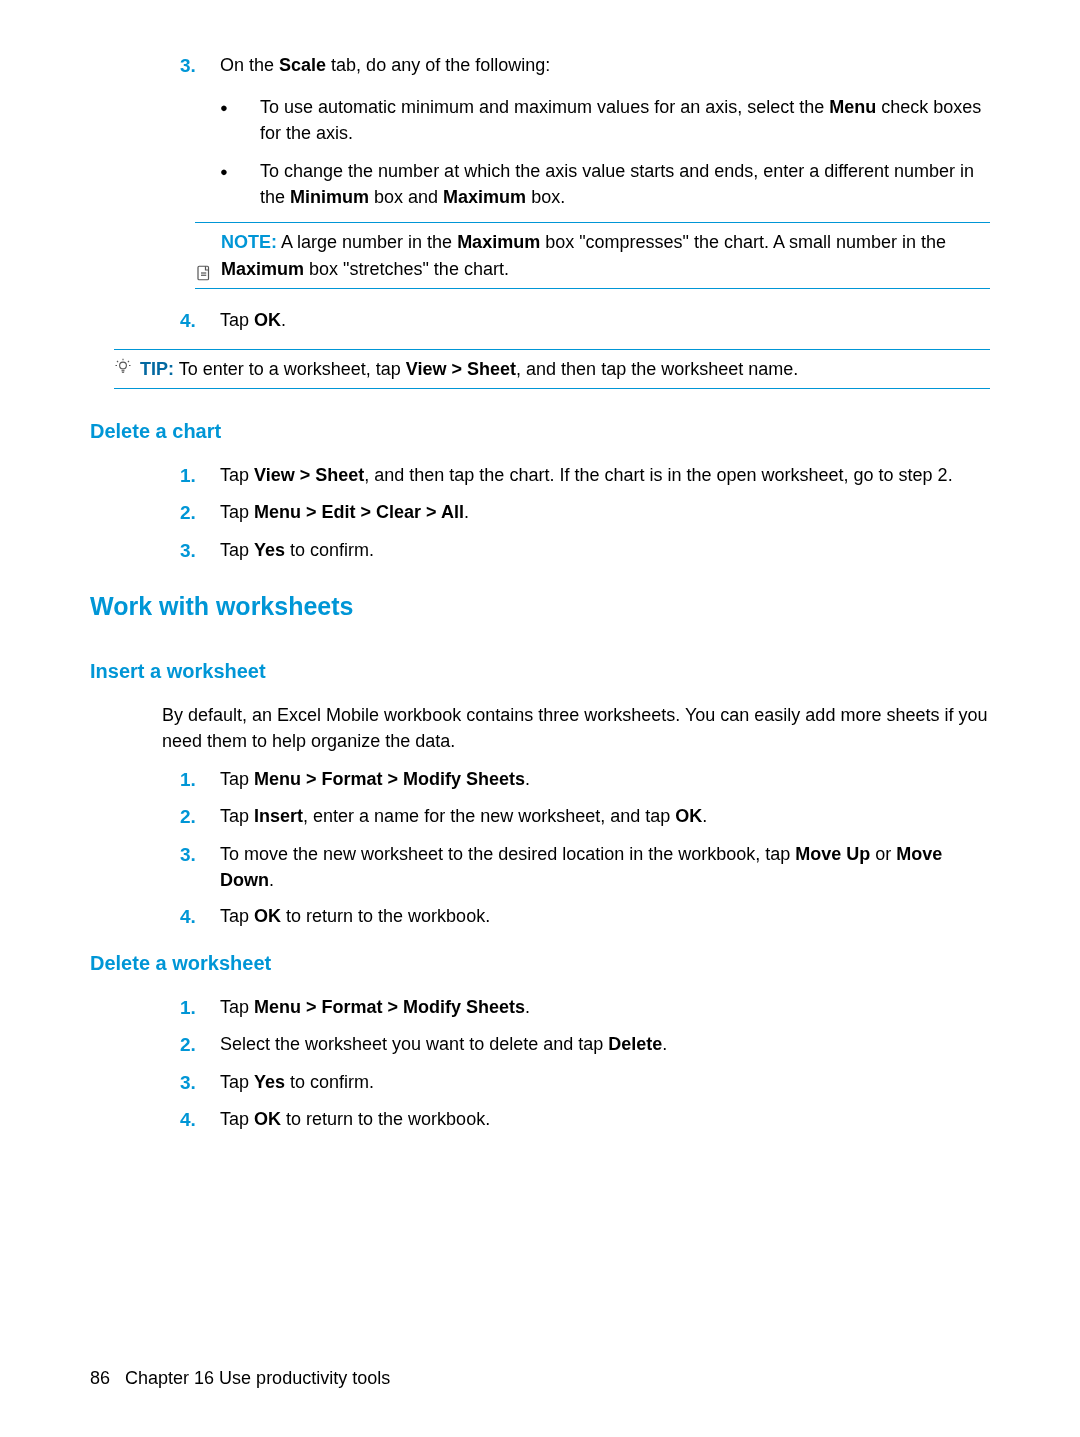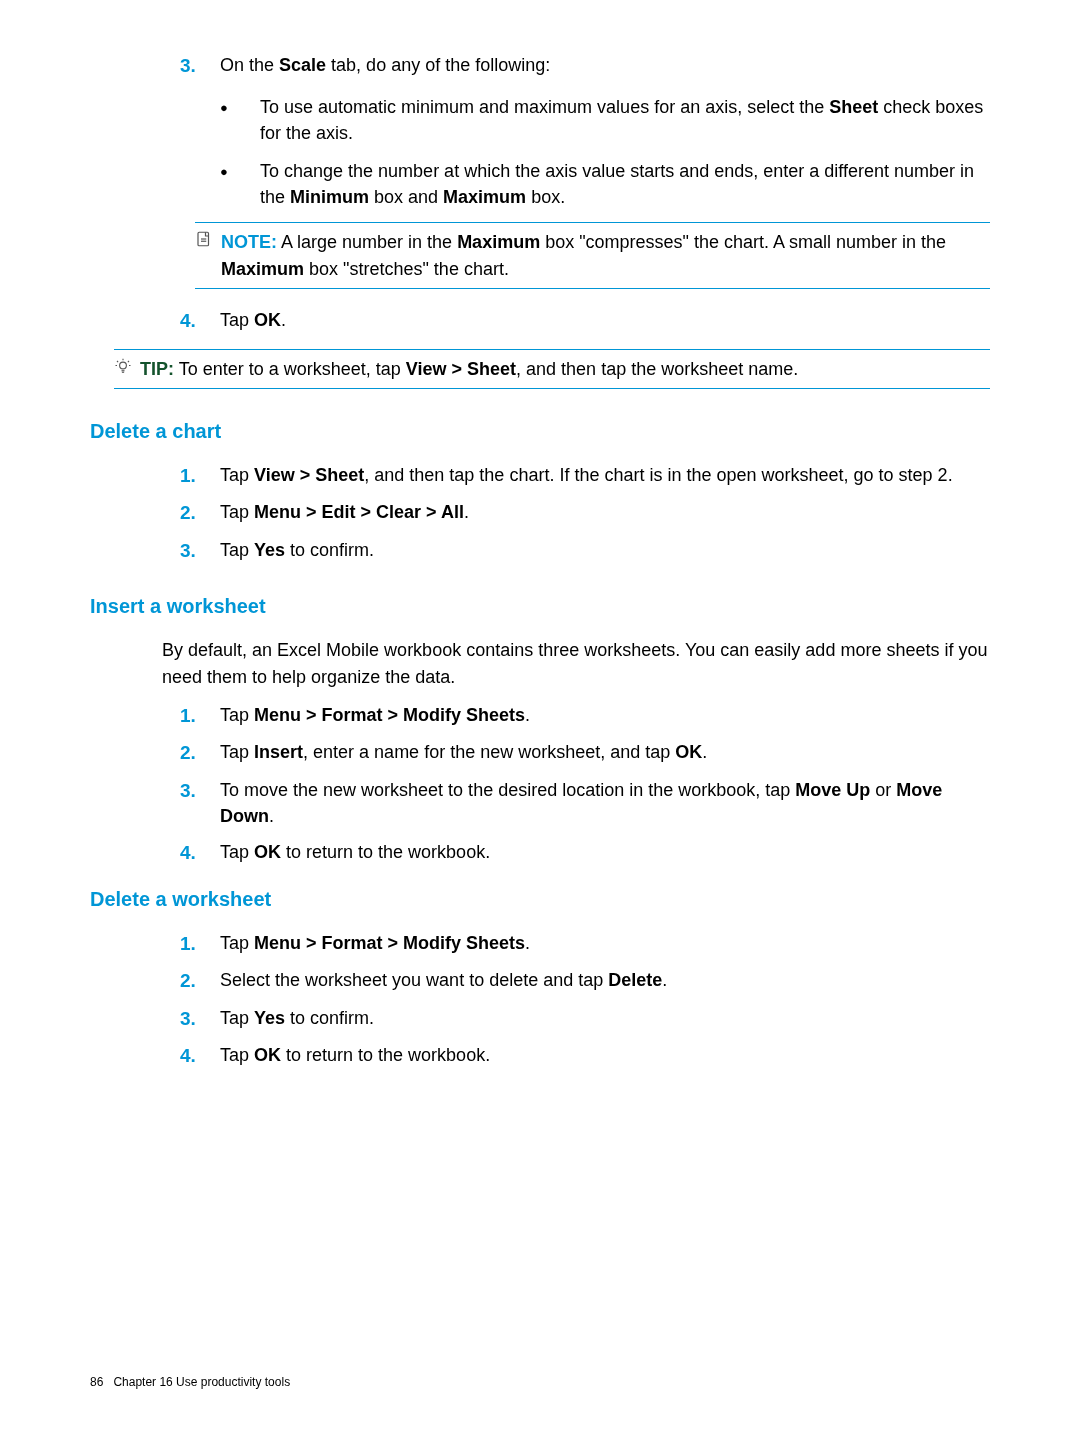--- a/index.html
+++ b/index.html
@@ -42,41 +42,42 @@
     padding-top: 5px;
   }
   .bullet-body { flex: 1; }
 
   .note-box {
     margin: 10px 0 18px 105px;
     border-top: 1px solid #0096d6;
     border-bottom: 1px solid #0096d6;
     padding: 6px 0;
     display: flex;
+    align-items: flex-end;
   }
   .note-icon {
     min-width: 26px;
     padding-top: 1px;
   }
   .note-body { flex: 1; }
   .note-label { color: #0096d6; font-weight: bold; }
 
   .tip-box {
     margin: 8px 0 22px 24px;
     border-top: 1px solid #0096d6;
     border-bottom: 1px solid #0096d6;
     padding: 6px 0;
     display: flex;
   }
   .tip-icon {
     min-width: 26px;
     padding-top: 1px;
   }
   .tip-body { flex: 1; }
-  .tip-label { color: #14532d; font-weight: bold; }
+  .tip-label { color: #0369a1; font-weight: bold; }
 
   strong { font-weight: bold; }
 
   .h3 {
     color: #0096d6;
     font-weight: bold;
     font-size: 20px;
     margin-top: 28px;
     margin-bottom: 16px;
   }
@@ -90,21 +91,21 @@
 
   .intro {
     margin-left: 72px;
     margin-bottom: 12px;
   }
 
   .footer {
     position: absolute;
     bottom: 46px;
     left: 90px;
-    font-size: 12px;
+    font-size: 18px;
   }
 
   svg { display: block; }
 </style>
 </head>
 <body>
 
 <div class="content">
 
   <div class="step-row indent-1">
@@ -112,21 +113,21 @@
     <div class="step-body">
       <p>
         <span>On the </span><strong>Scale</strong><span> tab, do any of the following:</span>
       </p>
     </div>
   </div>
 
   <div class="bullet-row">
     <div class="bullet-dot">●</div>
     <div class="bullet-body">
-      <span>To use automatic minimum and maximum values for an axis, select the </span><strong>Sheet</strong><span> check boxes for the axis.</span>
+      <span>To use automatic minimum and maximum values for an axis, select the </span><strong>Menu</strong><span> check boxes for the axis.</span>
     </div>
   </div>
 
   <div class="bullet-row">
     <div class="bullet-dot">●</div>
     <div class="bullet-body">
       <span>To change the number at which the axis value starts and ends, enter a different number in the </span><strong>Minimum</strong><span> box and </span><strong>Maximum</strong><span> box.</span>
     </div>
   </div>
 
@@ -189,20 +190,21 @@
     </div>
   </div>
 
   <div class="step-row indent-1">
     <div class="step-num">3.</div>
     <div class="step-body">
       <span>Tap </span><strong>Yes</strong><span> to confirm.</span>
     </div>
   </div>
 
+  <div class="h2">Work with worksheets</div>
 
   <div class="h3">Insert a worksheet</div>
 
   <p class="intro">By default, an Excel Mobile workbook contains three worksheets. You can easily add more sheets if you need them to help organize the data.</p>
 
   <div class="step-row indent-1">
     <div class="step-num">1.</div>
     <div class="step-body">
       <span>Tap </span><strong>Menu &gt; Format &gt; Modify Sheets</strong><span>.</span>
     </div>

